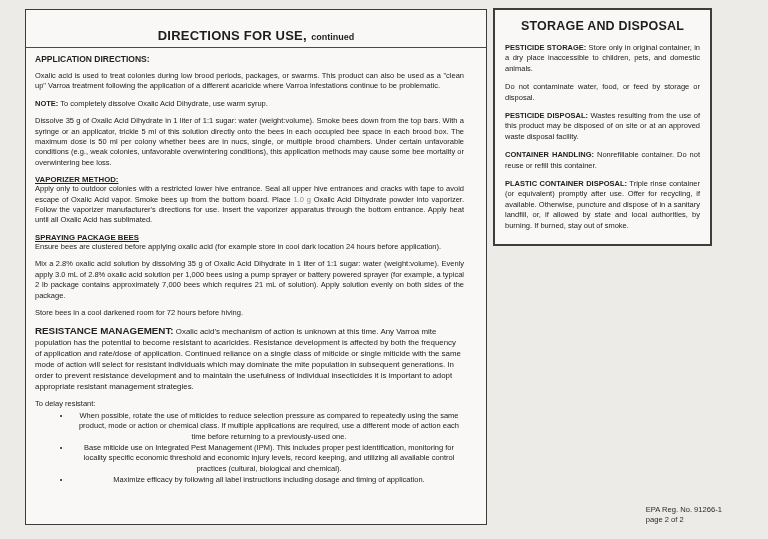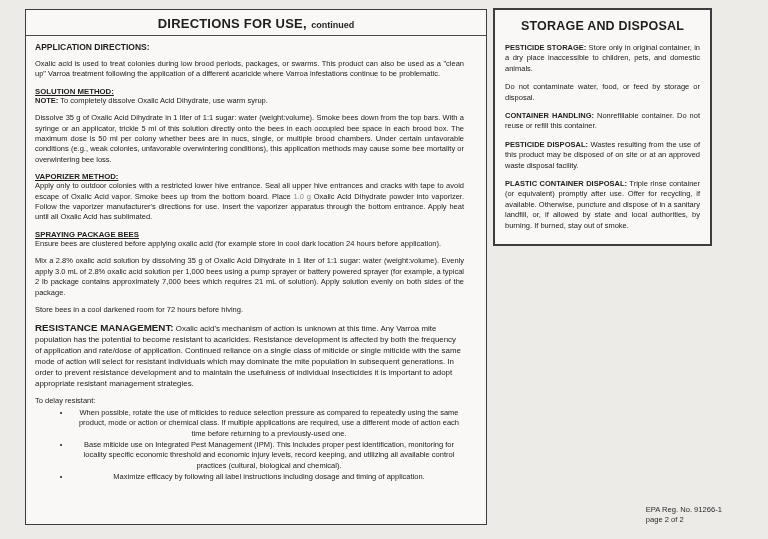--- a/index.html
+++ b/index.html
@@ -14,21 +14,21 @@
   .box {
     position: absolute;
     background: #f9f8f6;
     border: 2px solid #3d3d3d;
   }
   .left-box { left: 25px; top: 9px; width: 462px; height: 516px; border-width: 1.5px; }
   .right-box { left: 493px; top: 8px; width: 219px; height: 238px; padding: 5px 10px 14px 10px; }
 
   .box-header {
     text-align: center;
-    padding: 4px 0 3px 0;
+    padding: 16px 0 3px 0;
     border-bottom: 1px solid #4a4a4a;
   }
   .title-main { font-size: 13px; font-weight: bold; letter-spacing: 0.2px; }
   .title-sub  { font-size: 9px;  font-weight: bold; }
 
   .box-content { padding: 4px 22px 0 9px; }
 
   .h1 { font-size: 8.5px; font-weight: bold; margin: 2px 0 7px 0; }
   .h2 { font-size: 7.8px; font-weight: bold; text-decoration: underline; }
 
@@ -64,21 +64,20 @@
 <div class="box left-box">
   <div class="box-header">
     <span class="title-main">DIRECTIONS FOR USE,</span>
     <span class="title-sub">continued</span>
   </div>
   <div class="box-content">
 
     <div class="h1">APPLICATION DIRECTIONS:</div>
     <p class="just blk">Oxalic acid is used to treat colonies during low brood periods, packages, or swarms. This product can also be used as a "clean up" Varroa treatment following the application of a different acaricide where Varroa infestations continue to be problematic.</p>
 
-    <div class="h2">SOLUTION METHOD:</div>
     <p class="just blk"><b>NOTE:</b><span> To completely dissolve Oxalic Acid Dihydrate, use warm syrup.</span></p>
     <p class="just blk">Dissolve 35 g of Oxalic Acid Dihydrate in 1 liter of 1:1 sugar: water (weight:volume). Smoke bees down from the top bars. With a syringe or an applicator, trickle 5 ml of this solution directly onto the bees in each occupied bee space in each brood box. The maximum dose is 50 ml per colony whether bees are in nucs, single, or multiple brood chambers. Under certain unfavorable conditions (e.g., weak colonies, unfavorable overwintering conditions), this application methods may cause some bee mortality or overwintering bee loss.</p>
 
     <div class="h2">VAPORIZER METHOD:</div>
     <p class="just blk"><span>Apply only to outdoor colonies with a restricted lower hive entrance. Seal all upper hive entrances and cracks with tape to avoid escape of Oxalic Acid vapor. Smoke bees up from the bottom board. Place </span><span class="dose">1.0 g</span><span> Oxalic Acid Dihydrate powder into vaporizer. Follow the vaporizer manufacturer's directions for use. Insert the vaporizer apparatus through the bottom entrance. Apply heat until all Oxalic Acid has sublimated.</span></p>
 
     <div class="h2">SPRAYING PACKAGE BEES</div>
     <p class="just blk">Ensure bees are clustered before applying oxalic acid (for example store in cool dark location 24 hours before application).</p>
     <p class="just blk">Mix a 2.8% oxalic acid solution by dissolving 35 g of Oxalic Acid Dihydrate in 1 liter of 1:1 sugar: water (weight:volume). Evenly apply 3.0 mL of 2.8% oxalic acid solution per 1,000 bees using a pump sprayer or battery powered sprayer (for example, a typical 2 lb package contains approximately 7,000 bees which requires 21 mL of solution). Apply solution evenly on both sides of the package.</p>
     <p class="blk">Store bees in a cool darkened room for 72 hours before hiving.</p>
@@ -91,21 +90,21 @@
       <li>Base miticide use on Integrated Pest Management (IPM).  This includes proper pest identification, monitoring for locality specific economic threshold and economic injury levels, record keeping, and utilizing all available control practices (cultural, biological and chemical).</li>
       <li>Maximize efficacy by following all label instructions including dosage and timing of application.</li>
     </ul>
   </div>
 </div>
 
 <div class="box right-box">
   <div class="rb-title">STORAGE AND DISPOSAL</div>
   <p><b>PESTICIDE STORAGE:</b><span> Store only in original container, in a dry place inaccessible to children, pets, and domestic animals.</span></p>
   <p>Do not contaminate water, food, or feed by storage or disposal.</p>
+  <p><b>PESTICIDE DISPOSAL:</b><span> Wastes resulting from the use of this product may be disposed of on site or at an approved waste disposal facility.</span></p>
   <p><b>CONTAINER HANDLING:</b><span> Nonrefillable container. Do not reuse or refill this container.</span></p>
-  <p><b>PESTICIDE DISPOSAL:</b><span> Wastes resulting from the use of this product may be disposed of on site or at an approved waste disposal facility.</span></p>
   <p><b>PLASTIC CONTAINER DISPOSAL:</b><span> Triple rinse container (or equivalent) promptly after use. Offer for recycling, if available. Otherwise, puncture and dispose of in a sanitary landfill, or, if allowed by state and local authorities, by burning.  If burned, stay out of smoke.</span></p>
 </div>
 
 <div class="footer">
   <div>EPA Reg. No. 91266-1</div>
   <div>page 2 of 2</div>
 </div>
 
 </body></html>

